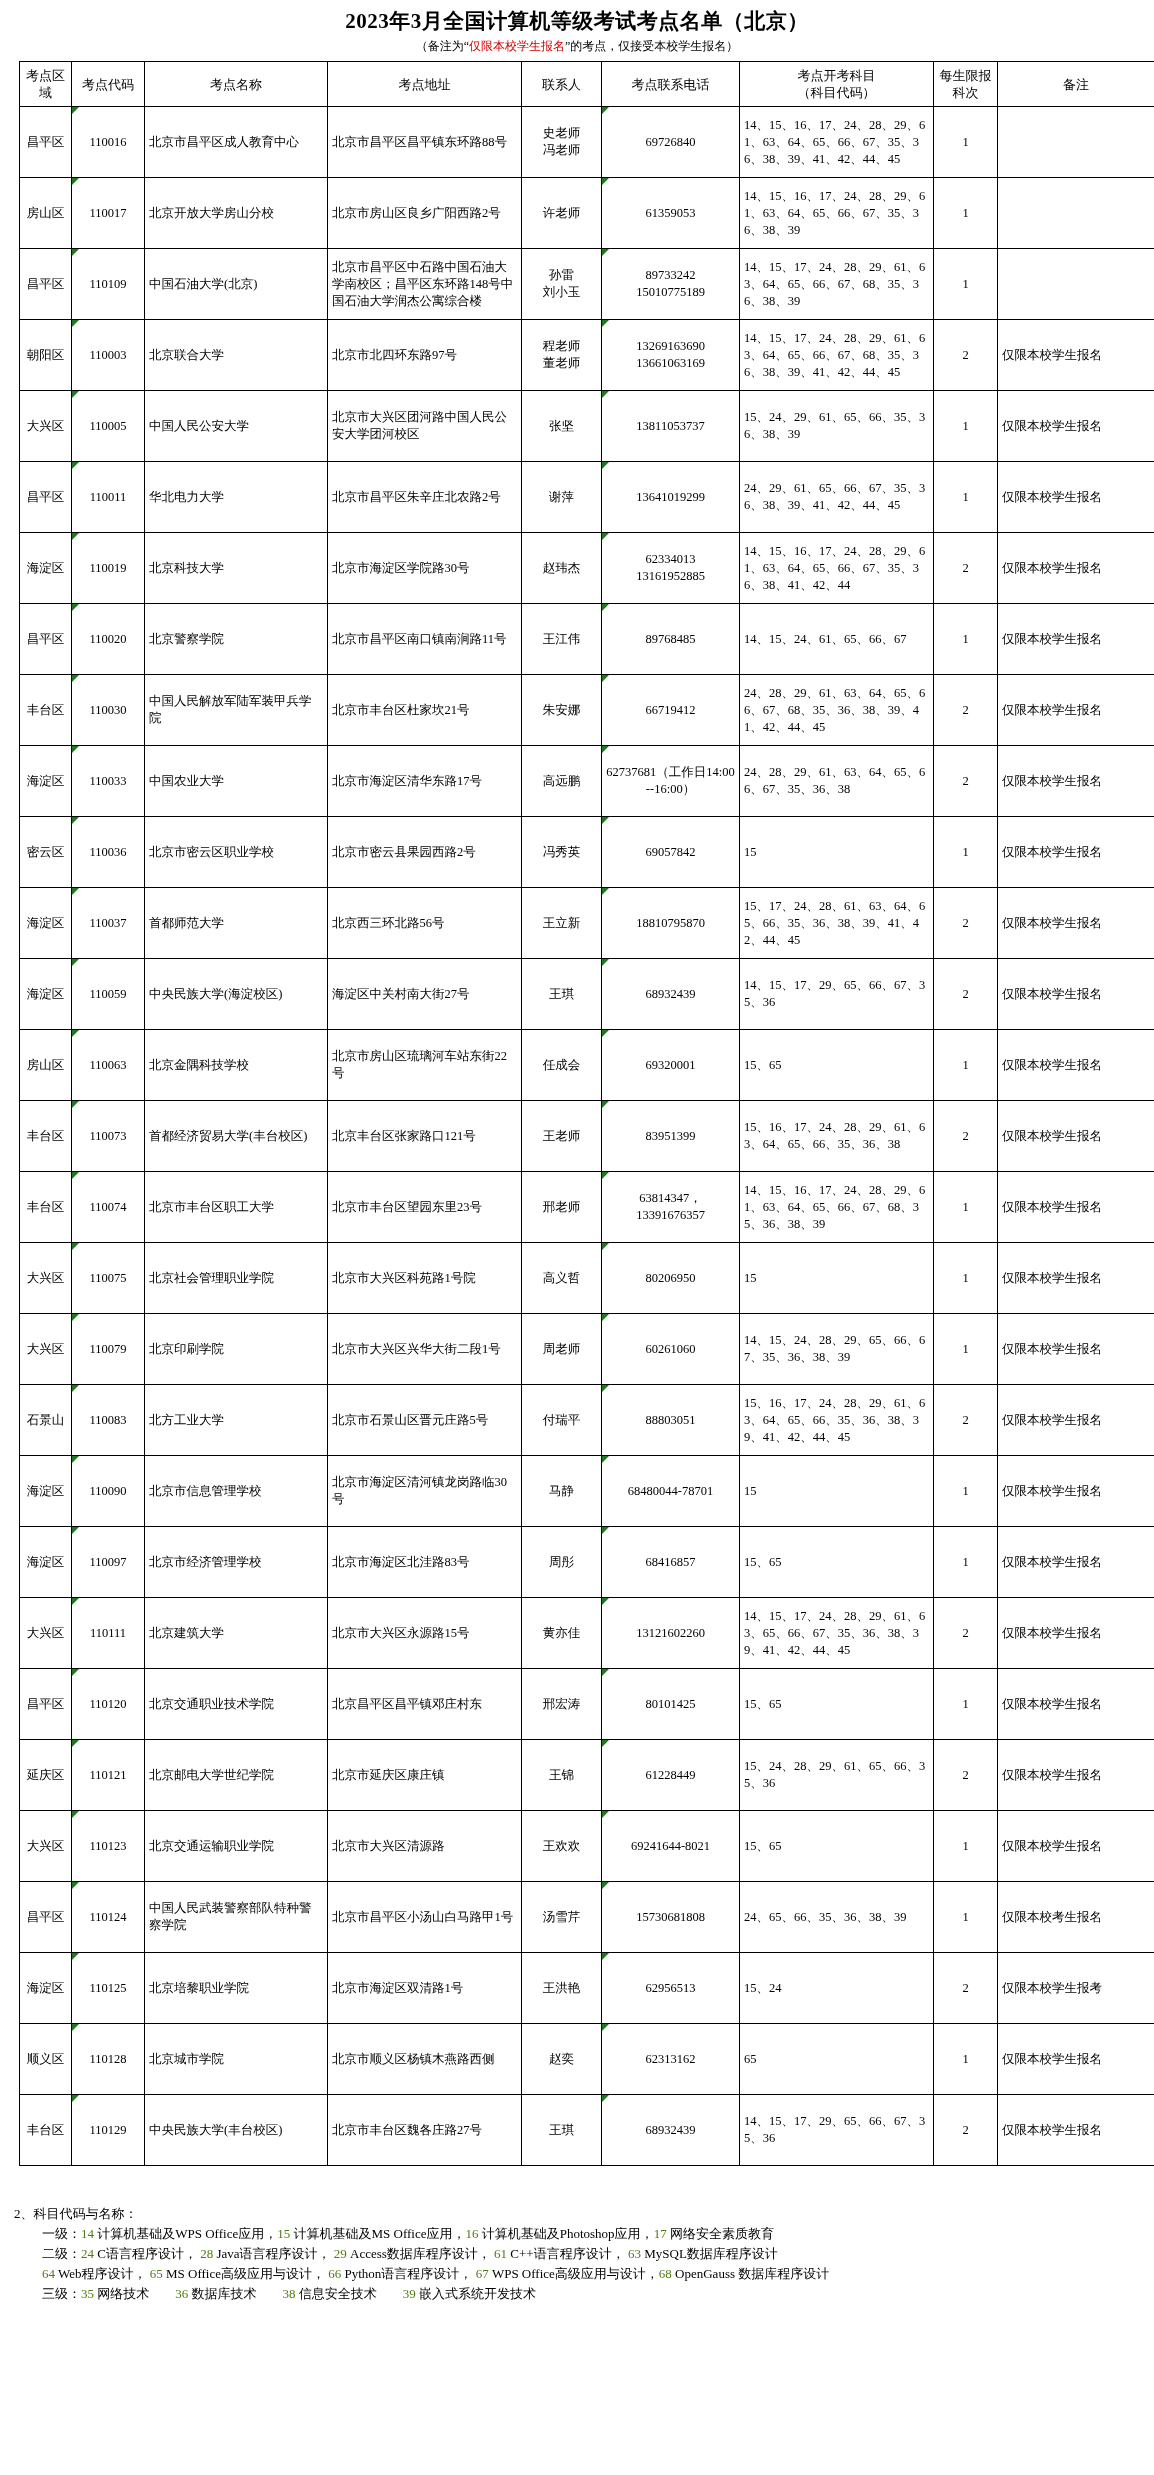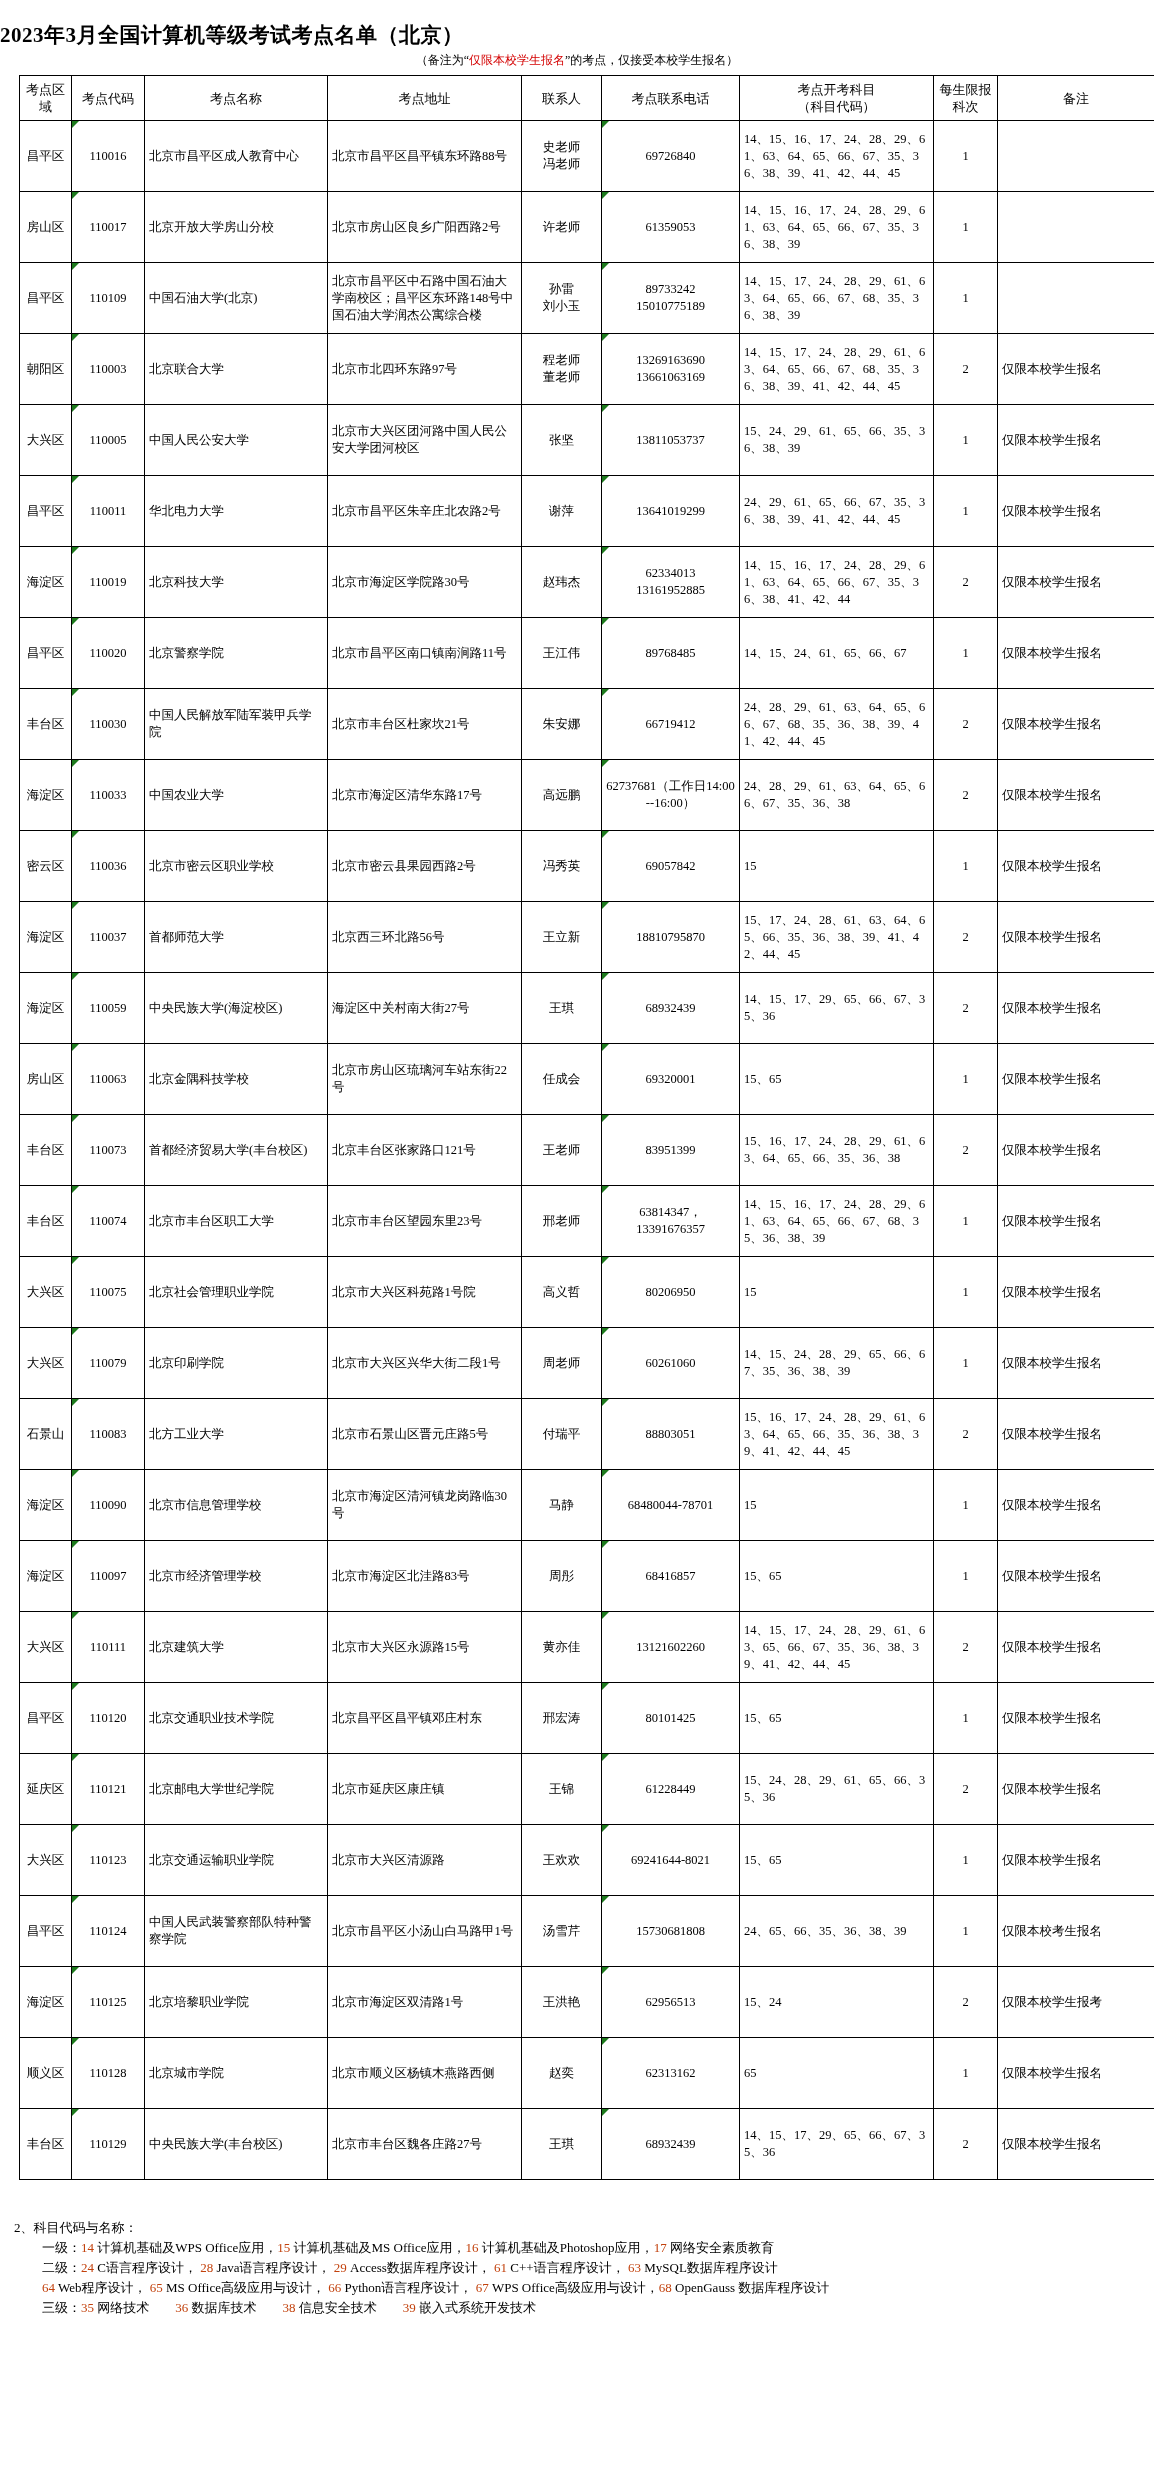--- a/index.html
+++ b/index.html
@@ -1,22 +1,22 @@
 <!DOCTYPE html>
 <html><head>
 <meta charset="utf-8">
 <style>
   html,body{margin:0;padding:0;}
   body{
     width:1154px;height:2475px;background:#ffffff;overflow:hidden;
     font-family:"Liberation Serif","DejaVu Serif",serif;color:#000;
   }
   .page-title{
-    text-align:left;font-size:21px;font-weight:bold;
-    padding-top:21px;letter-spacing:0.5px;
+    text-align:center;font-size:21px;font-weight:bold;
+    padding-top:7px;letter-spacing:0.5px;
   }
   .page-subtitle{
     text-align:center;font-size:12px;margin-top:3px;
   }
   .hl-red{color:#d40000;}
   table.exam{
     border-collapse:collapse;table-layout:fixed;
     width:1136px;margin:6px 9px 0 19px;
     border:1px solid #0ea5e9;
   }
@@ -40,21 +40,21 @@
     position:absolute;top:0;left:0;width:0;height:0;
     border-left:7px solid #1d7a1d;border-bottom:7px solid transparent;
   }
   .footnotes{
     margin:38px 0 0 14px;font-size:13px;line-height:20px;
   }
   .fn-line{margin:0;}
   .fn-levels{margin-left:28px;}
   .fn-level{white-space:pre-wrap;}
   .fn-level.cont{}
-  .fn-code{color:#c2410c;}
+  .fn-code{color:#4d7c0f;}
 </style>
 </head>
 <body>
 
 <div class="page-title">2023年3月全国计算机等级考试考点名单（北京）</div>
 
 <div class="page-subtitle"><span>（备注为“</span><span class="hl-red">仅限本校学生报名</span><span>”的考点，仅接受本校学生报名）</span></div>
 
 <table class="exam">
   <colgroup>

